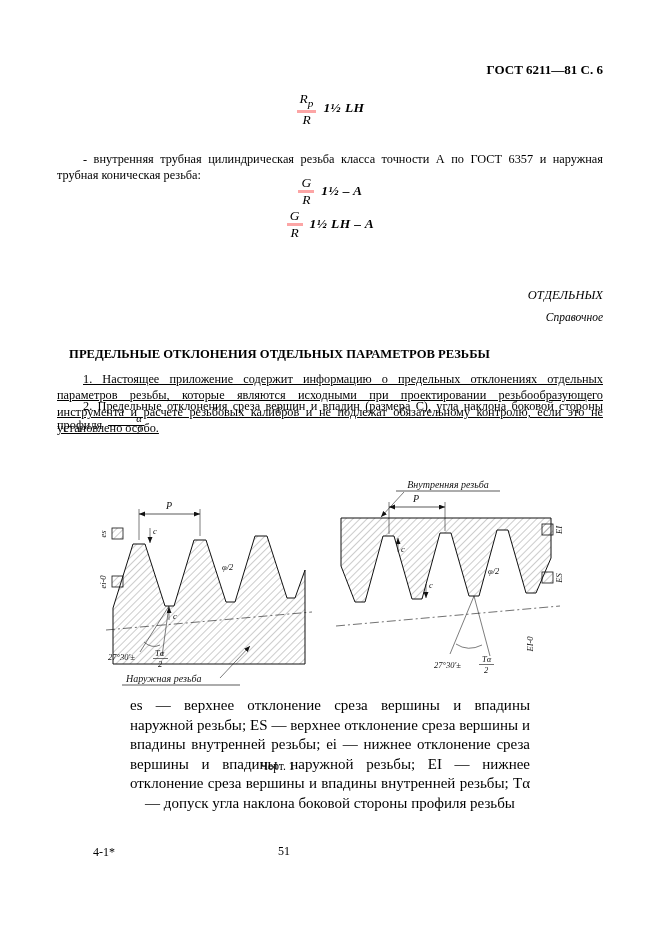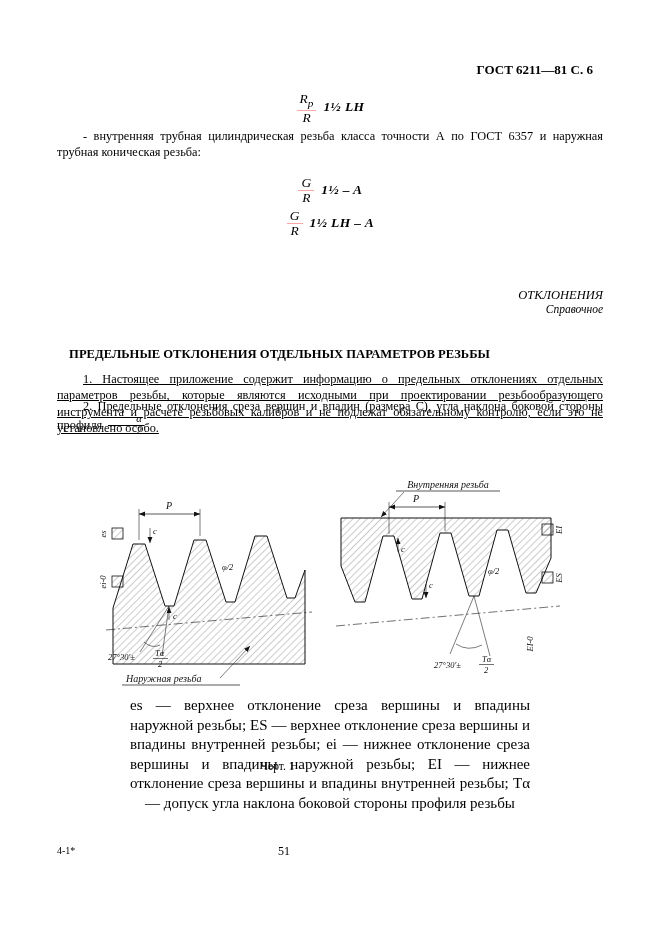--- a/index.html
+++ b/index.html
@@ -3,70 +3,70 @@
 <meta charset="utf-8">
 <style>
   html,body{margin:0;padding:0;background:#ffffff;}
   .page{position:relative;width:661px;height:936px;background:#fff;font-family:"Liberation Serif",serif;color:#000;overflow:hidden;}
   .abs{position:absolute;}
   .body-text{font-size:12.3px;line-height:1.34;text-align:justify;}
   .indent{text-indent:26px;}
   .doc-ref{font-weight:bold;font-size:13px;}
   .formula{left:0;width:661px;text-align:center;font-style:italic;font-size:13.5px;}
   .frac{display:inline-block;vertical-align:middle;text-align:center;line-height:1.05;}
-  .frac .fn{display:block;border-bottom:1px solid #fca5a5;padding:0 3px;}
+  .frac .fn{display:block;border-bottom:3px solid #fca5a5;padding:0 3px;}
   .frac .fd{display:block;padding:0 3px;}
   .frest{margin-left:7px;letter-spacing:0.4px;font-weight:bold;}
   .appendix{right:58px;text-align:right;font-style:italic;}
   .appendix .a1{font-size:12.5px;}
-  .appendix .a2{font-size:11.5px;}
+  .appendix .a2{font-size:11.5px;margin-top:8px;}
   .heading{left:0;width:559px;text-align:center;font-weight:bold;font-size:12.6px;}
   .ifrac{display:inline-block;vertical-align:-0.45em;text-align:center;line-height:1;font-style:italic;font-size:10.5px;margin:0 3px;}
   .ifrac .fn{display:block;border-bottom:1px solid #000;padding:0 2px;}
   .ifrac .fd{display:block;}
   .caption{font-size:15px;line-height:1.3;text-align:justify;text-align-last:center;}
   .fig-num{left:0;width:555px;text-align:center;font-size:11.5px;}
-  .footer-sig{font-size:10px;}
+  .footer-sig{font-size:12px;margin-left:36px;}
   .page-num{left:0;width:568px;text-align:center;font-size:12px;}
   svg text{fill:#111;}
   .slbl{font:italic 10px "Liberation Serif",serif;}
   .slbl-s{font:italic 8.5px "Liberation Serif",serif;}
 </style>
 </head>
 <body>
 
 <div class="page">
 
-  <div class="abs doc-ref" style="top:62px;right:68px;">ГОСТ 6211—81 С. 6</div>
+  <div class="abs doc-ref" style="top:62px;right:58px;">ГОСТ 6211—81 С. 6</div>
 
   <div class="abs formula" style="top:92px;">
     <span class="frac">
       <span class="fn"><span>R</span><sub>p</sub></span>
       <span class="fd">R</span>
     </span><span class="frest">1½ LH</span>
   </div>
 
-  <div class="abs body-text indent" style="top:128px;left:57px;width:546px;">- внутренняя трубная цилиндрическая резьба класса точности А по ГОСТ 6357 и наружная трубная коническая резьба:</div>
+  <div class="abs body-text indent" style="top:151px;left:57px;width:546px;">- внутренняя трубная цилиндрическая резьба класса точности А по ГОСТ 6357 и наружная трубная коническая резьба:</div>
 
   <div class="abs formula" style="top:176px;">
     <span class="frac">
       <span class="fn">G</span>
       <span class="fd">R</span>
     </span><span class="frest">1½ – A</span>
   </div>
 
   <div class="abs formula" style="top:209px;">
     <span class="frac">
       <span class="fn">G</span>
       <span class="fd">R</span>
     </span><span class="frest">1½ LH – A</span>
   </div>
 
   <div class="abs appendix" style="top:288px;">
-    <div class="a1">ОТКЛОНЕНИЯ</div>
+    <div class="a1">ОТДЕЛЬНЫХ</div>
     <div class="a2">Справочное</div>
   </div>
 
   <div class="abs heading" style="top:347px;">ПРЕДЕЛЬНЫЕ ОТКЛОНЕНИЯ ОТДЕЛЬНЫХ ПАРАМЕТРОВ РЕЗЬБЫ</div>
 
   <div class="abs body-text indent" style="top:371px;left:57px;width:546px;text-decoration:underline;">1. Настоящее приложение содержит информацию о предельных отклонениях отдельных параметров резьбы, которые являются исходными при проектировании резьбообразующего инструмента и расчете резьбовых калибров и не подлежат обязательному контролю, если это не установлено особо.</div>
 
   <div class="abs body-text indent" style="top:398px;left:57px;width:546px;">
     <span>2. Предельные отклонения среза вершин и впадин (размера С), угла наклона боковой стороны профиля</span>
     <span class="ifrac">

